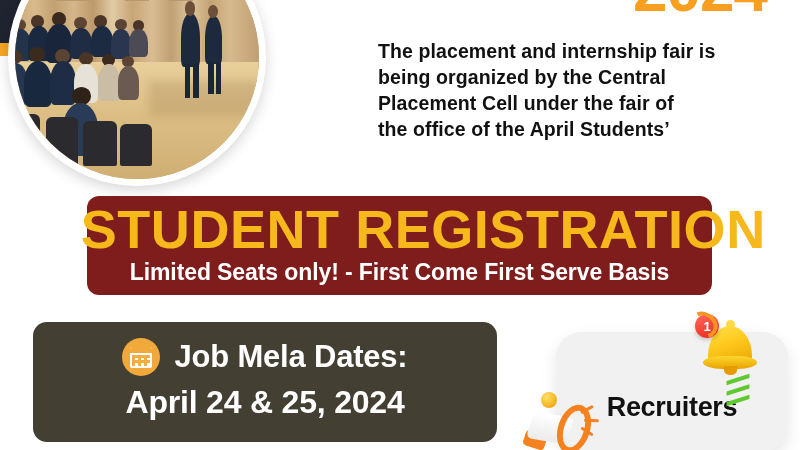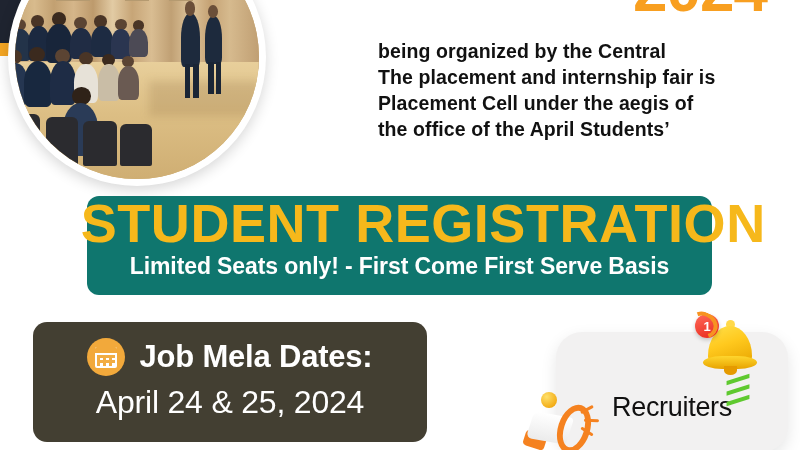--- a/index.html
+++ b/index.html
@@ -108,23 +108,24 @@
     font-weight:600;
     letter-spacing:.1px;
   }
   .intro .lastline{text-align:left;}
 
   
   .reg-banner{
     position:absolute;
     left:87px;top:196px;
     width:625px;height:99px;
-    background:#0f766e;
+    background:#7f1d1d;
     border-radius:12px;
     box-sizing:border-box;
+    padding-top:6px;
     text-align:center;
   }
   .reg-title{
     font-size:53px;
     font-weight:bold;
     color:#F6B81B;
     letter-spacing:.5px;
     line-height:56px;
     transform:scaleX(1.02);
     font-family:"Liberation Sans Narrow","Liberation Sans", sans-serif;
@@ -136,21 +137,21 @@
     color:#ffffff;
     line-height:28px;
     letter-spacing:-.1px;
     white-space:nowrap;
   }
 
   
   .dates-box{
     position:absolute;
     left:33px;top:322px;
-    width:394px;height:120px;
+    width:464px;height:120px;
     background:#433F32;
     border-radius:14px;
     box-sizing:border-box;
     padding:16px 0 0 0;
   }
   .dates-row1{
     display:flex;align-items:center;justify-content:center;
     gap:14px;
   }
   .cal-icon{
@@ -173,21 +174,21 @@
       repeating-linear-gradient(90deg,#F2A93B 0 3px,transparent 3px 6px),
       repeating-linear-gradient(180deg,#F2A93B 0 3px,transparent 3px 5.5px);
     background-blend-mode:normal;
     opacity:.95;
   }
   .dates-label{
     font-size:31px;font-weight:bold;color:#ffffff;letter-spacing:-.2px;
   }
   .dates-value{
     margin-top:8px;text-align:center;
-    font-size:32px;font-weight:normal;color:#ffffff;letter-spacing:-.2px;
+    font-size:32px;font-weight:bold;color:#ffffff;letter-spacing:-.2px;
   }
 
   
   .badge-card{
     position:absolute;
     left:556px;top:332px;
     width:232px;height:120px;
     background:#F2F1F1;
     border-radius:26px;
     box-shadow:0 6px 16px rgba(0,0,0,.10);
@@ -201,21 +202,21 @@
   }
   .badge-num{
     position:absolute;left:556px;top:340px;width:232px;
     text-align:center;
     font-size:47px;font-weight:bold;color:#111111;letter-spacing:-1px;
     line-height:50px;
   }
   .badge-label{
     position:absolute;left:556px;top:392px;width:232px;
     text-align:center;
-    font-size:27px;font-weight:400;color:#111111;letter-spacing:-.3px;
+    font-size:27px;font-weight:700;color:#111111;letter-spacing:-.3px;
   }
 
   
   .bell{
     position:absolute;left:700px;top:318px;width:60px;height:58px;
   }
   .bell-body{
     position:absolute;left:8px;top:8px;width:44px;height:38px;
     background:linear-gradient(160deg,#FFE04A 0%,#FFC91E 45%,#E8A500 100%);
     border-radius:50% 50% 16% 16% / 78% 78% 20% 20%;
@@ -355,23 +356,23 @@
         <div class="seatback" style="left:42%;top:64%;width:18%;height:26%;"></div>
         <div class="seatback" style="left:3%;top:60%;width:16%;height:26%;"></div>
         <div class="seatback" style="left:62%;top:66%;width:17%;height:24%;"></div>
       </div>
     </div>
   </div>
 
   <div class="year">2024</div>
 
   <div class="intro">
+    <div>The placement and internship fair is</div>
     <div>being organized by the Central</div>
-    <div>The placement and internship fair is</div>
-    <div>Placement Cell under the aegis of</div>
+    <div>Placement Cell under the fair of</div>
     <div>the office of the April Students’</div>
   </div>
 
   <div class="reg-banner">
     <div class="reg-title">STUDENT REGISTRATION</div>
     <div class="reg-sub">Limited Seats only! -  First Come First Serve Basis</div>
   </div>
 
   <div class="dates-box">
     <div class="dates-row1">

